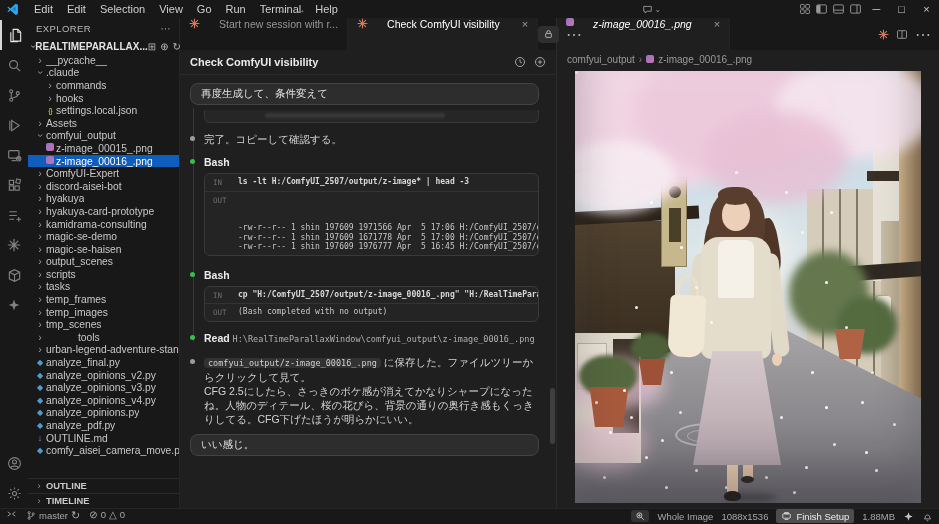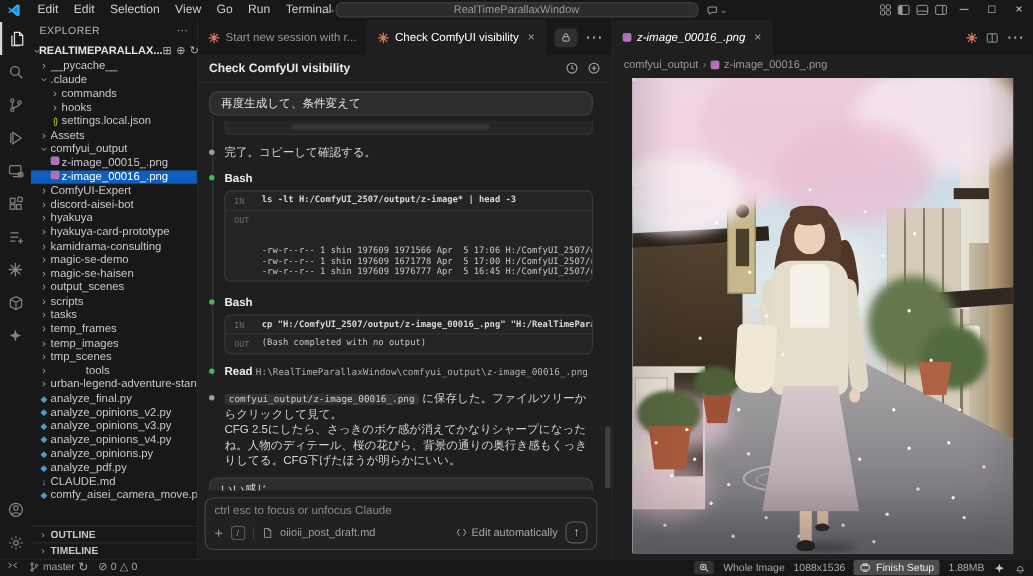--- a/index.html
+++ b/index.html
@@ -47,21 +47,21 @@
   .py .slot::before{content:"◆";color:#4f9cc8;font-size:8px}
   .md .slot::before{content:"↓";color:#7b9fd4;font-weight:bold;font-size:9px}
   .json .slot::before{content:"{}";color:#cbcb41;font-size:8px;letter-spacing:-1px}
   .tlabel{overflow:hidden;text-overflow:clip}
   .sidesec{height:15px;flex:none;display:flex;align-items:center;border-top:1px solid #2b2b2b;font-size:9.3px;font-weight:bold;color:#c9c9c9;padding-left:6px;gap:2px}
   .sidesec .chev{color:#9a9a9a;font-weight:normal;width:10px;text-align:center}
 
   
   .chatgroup{width:377px;flex:none;display:flex;flex-direction:column;background:#1f1f1f;border-right:1px solid #2b2b2b;min-height:0;position:relative}
   .tabbar{height:32px;background:#181818;display:flex;align-items:stretch;flex:none}
-  .tab{display:flex;align-items:center;gap:5px;padding:0 9px;font-size:10.5px;color:#969696;background:#181818;border-right:1px solid #232323;white-space:nowrap}
+  .tab{display:flex;gap:19px;padding:0 9px;font-size:10.5px;color:#969696;background:#181818;border-right:1px solid #232323;white-space:nowrap}
   .tab.active{background:#1f1f1f;color:#fff}
   .tab .close{margin-left:3px;color:#9d9d9d;font-size:11px}
   .tab .fn-italic{font-style:italic}
   .tabacts{margin-left:auto;display:flex;align-items:center;gap:7px;padding-right:8px;color:#a8a8a8}
   .lockchip{width:21px;height:17px;background:#2f2f2f;border-radius:4px;display:flex;align-items:center;justify-content:center}
   .chathead{height:25px;flex:none;display:flex;align-items:center;padding:0 10px;font-size:11px;font-weight:bold;color:#eaeaea;border-bottom:1px solid #2a2a2a}
   .headacts{margin-left:auto;display:flex;gap:8px;color:#a8a8a8}
 
   .chatbody{flex:1;min-height:0;overflow:hidden;padding:0 17px 0 24px;position:relative}
   .bubble{background:#2d2d2d;border:1px solid #434343;border-radius:8px;padding:3px 10px;font-size:10.5px;color:#e5e5e5;margin-top:8px;margin-left:-14px}
@@ -201,23 +201,20 @@
         <span>View</span>
         <span>Go</span>
         <span>Run</span>
         <span>Terminal</span>
         <span>Help</span>
       </span>
     <span class="nav-arrows">
       <span>←</span>
       <span>→</span>
     </span>
-    <div class="cmdcenter">
-      <span>RealTimeParallaxWindow</span>
-    </div>
     <span class="copilot">
       <svg width="11" height="11" viewBox="0 0 16 16" fill="none" stroke="#9a9a9a" stroke-width="1.3">
           <path d="M2.5 3.5h11v7h-6l-3 2.5v-2.5h-2z"></path>
         </svg>
       <span style="font-size:8px">⌄</span>
     </span>
     <div class="winbtns">
       <span class="laybtn">
           <svg width="12" height="12" viewBox="0 0 16 16" fill="none" stroke="#9a9a9a" stroke-width="1.2">
             <rect x="2" y="2" width="5" height="5" rx="1"></rect>
@@ -498,21 +495,21 @@
             <span class="tlabel">analyze_opinions.py</span>
           </div>
 
           <div class="trow py" style="padding-left: 6px;">
             <span class="slot"></span>
             <span class="tlabel">analyze_pdf.py</span>
           </div>
 
           <div class="trow md" style="padding-left: 6px;">
             <span class="slot"></span>
-            <span class="tlabel">CLAUDE.md</span>
+            <span class="tlabel">OUTLINE.md</span>
           </div>
 
           <div class="trow py" style="padding-left: 6px;">
             <span class="slot"></span>
             <span class="tlabel">comfy_aisei_camera_move.py</span>
           </div>
 
           <div class="trow py" style="padding-left: 6px; margin-top: 24px;">
             <span class="slot"></span>
             <span class="tlabel">comfy_aisei_rotate.py</span>
@@ -631,40 +628,20 @@
         <div class="msg">
           <span class="dot"></span>
           <span class="chip">comfyui_output/z-image_00016_.png</span><span> に保存した。ファイルツリーからクリックして見て。</span>
           <div>CFG 2.5にしたら、さっきのボケ感が消えてかなりシャープになったね。人物のディテール、桜の花びら、背景の通りの奥行き感もくっきりしてる。CFG下げたほうが明らかにいい。</div>
         </div>
 
         <div class="bubble">いい感じ。</div>
 
       </div>
 
-      <div class="inputbox">
-        <input placeholder="ctrl esc to focus or unfocus Claude" style="">
-        <div class="inrow">
-          <span style="font-size:13px">+</span>
-          <span class="slashbox">/</span>
-          <span class="vdiv"></span>
-          <svg width="10" height="11" viewBox="0 0 16 16" fill="none" stroke="#9d9d9d" stroke-width="1.3">
-              <path d="M4 1.5h6l3 3v10H4z"></path>
-              <path d="M10 1.5v3h3"></path>
-            </svg>
-          <span>oiioii_post_draft.md</span>
-          <span class="editauto">
-            <svg width="11" height="10" viewBox="0 0 16 16" fill="none" stroke="#a8a8a8" stroke-width="1.4">
-                <path d="M5 3 1.8 8 5 13M11 3l3.2 5L11 13"></path>
-              </svg>
-            <span>Edit automatically</span>
-          </span>
-          <span class="sendbtn">↑</span>
-        </div>
-      </div>
       <div class="chatscroll"></div>
     </div>
 
     <div class="imggroup">
       <div class="tabbar">
         <div class="tab active">
           <span class="bc-img"></span>
           <span class="fn-italic">z-image_00016_.png</span>
           <span class="close">×</span>
         </div>

